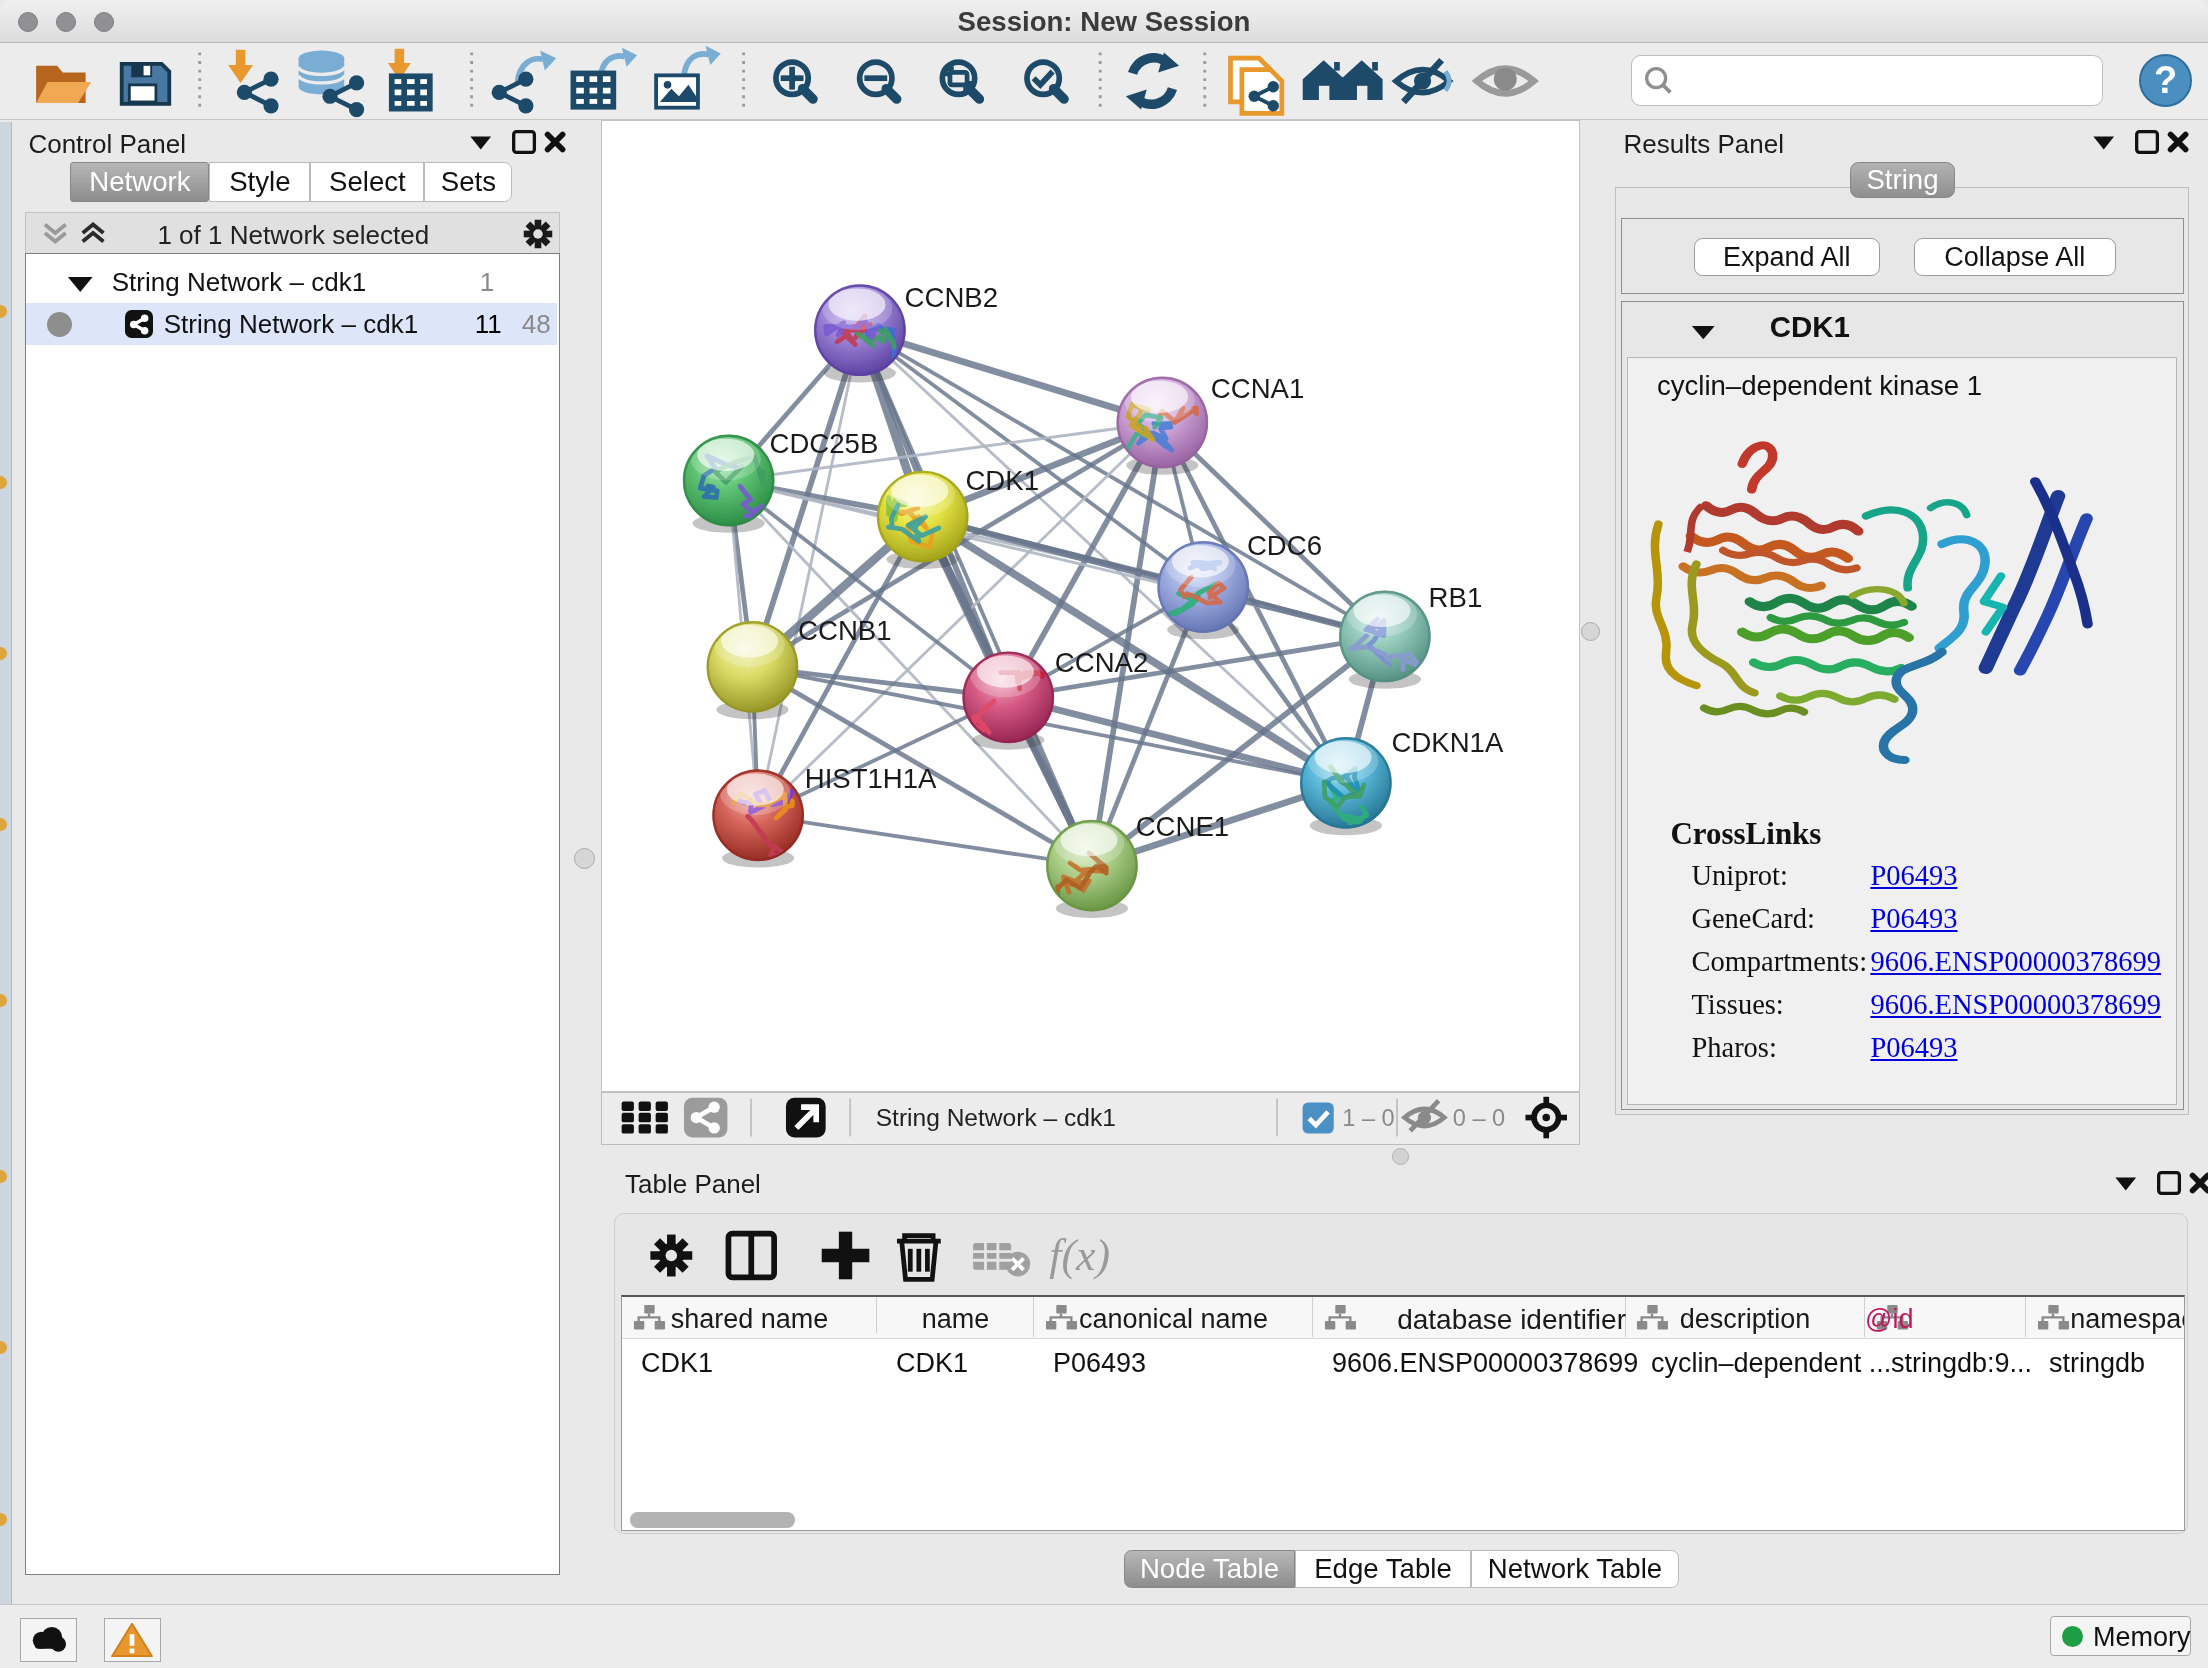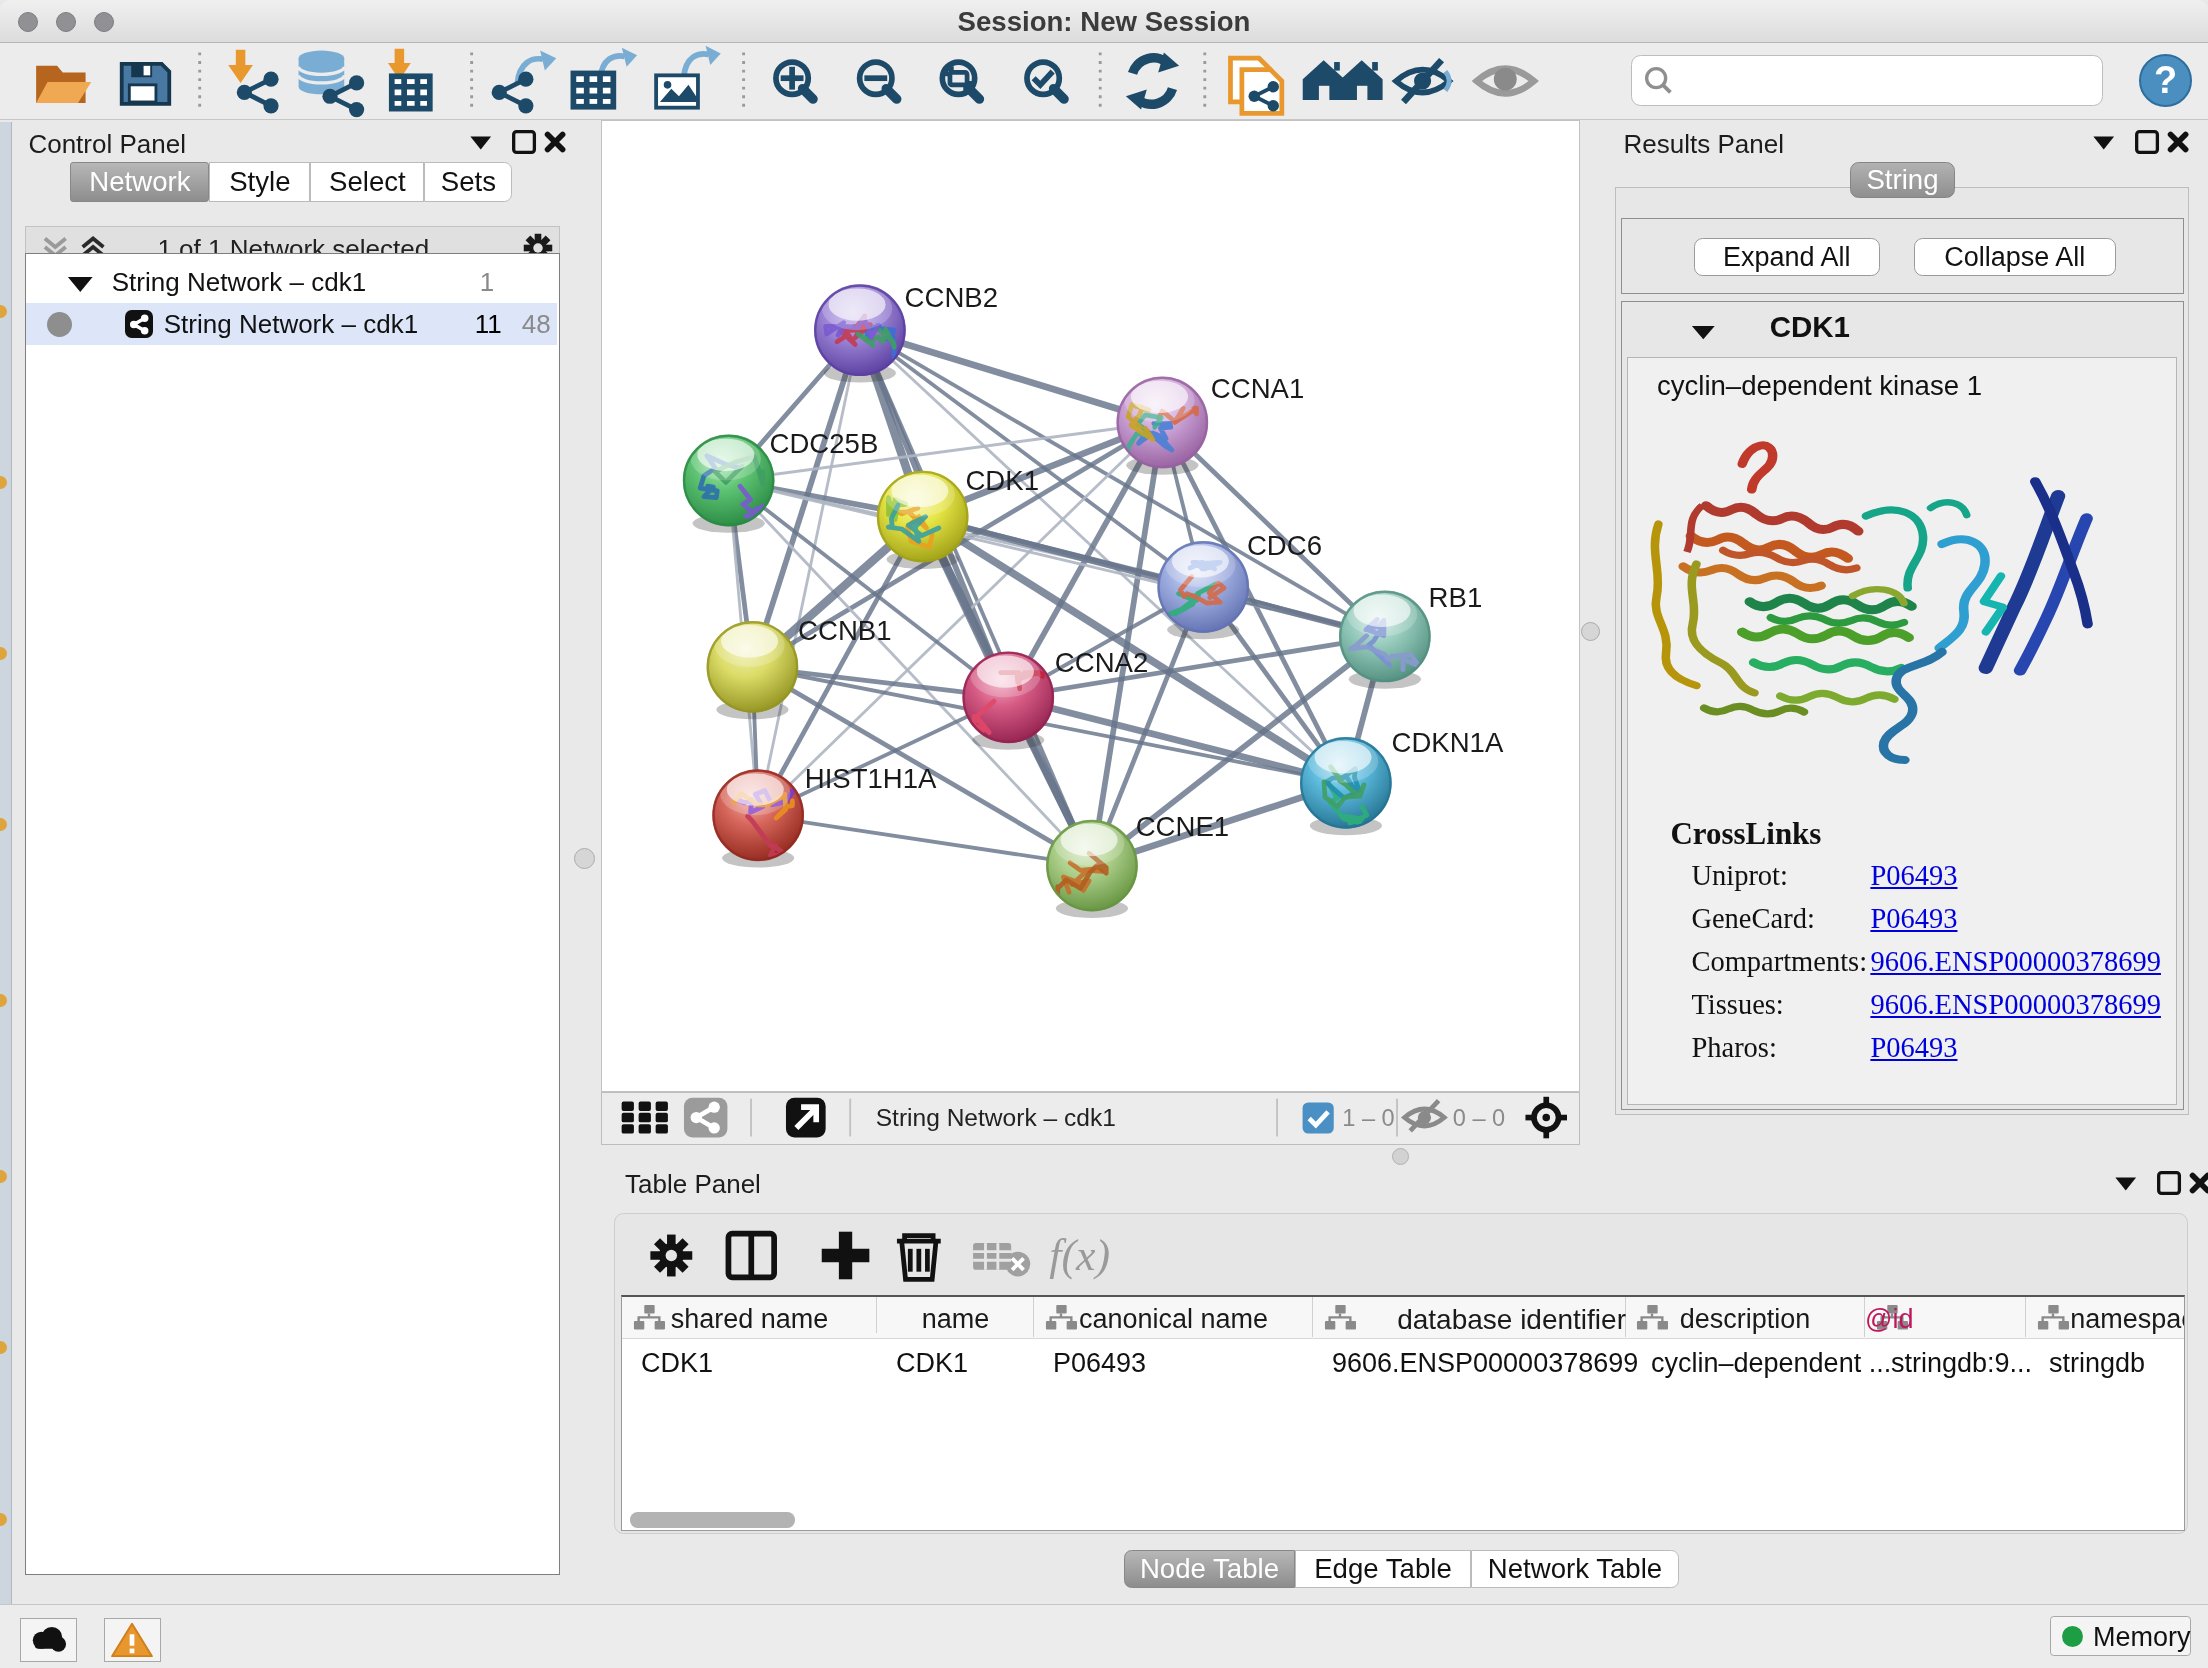--- a/index.html
+++ b/index.html
@@ -187,21 +187,21 @@
     <path d="M6 10 l22 0 l-11 14 z" fill="#111"></path>
     <rect x="52" y="5" width="22" height="22" fill="none" stroke="#111" stroke-width="3.5" rx="3"></rect>
     <path d="M88 8 l16 16 M104 8 l-16 16" stroke="#111" stroke-width="6" stroke-linecap="round"></path>
   </svg>
 
   <div class="abs" style="left:58px;top:40px;width:139px;height:40px;background:linear-gradient(#b7b7b7,#8d8d8d);border:1px solid #888;border-radius:3px;color:#fff;font-size:27.6px;text-align:center;line-height:38px">Network</div>
   <div class="abs" style="left:197px;top:40px;width:101px;height:40px;background:#fff;border:1px solid #bbb;color:#111;font-size:27.6px;text-align:center;line-height:38px">Style</div>
   <div class="abs" style="left:298px;top:40px;width:114px;height:40px;background:#fff;border:1px solid #bbb;color:#111;font-size:27.6px;text-align:center;line-height:38px">Select</div>
   <div class="abs" style="left:412px;top:40px;width:88px;height:40px;background:#fff;border:1px solid #bbb;border-radius:0 7.6px 7.6px 0;color:#111;font-size:27.6px;text-align:center;line-height:38px">Sets</div>
 
-  <div class="abs" style="left:12.4px;top:104px;width:535px;height:43px;background:#e0e0e0;border:1px solid #c2c2c2;border-bottom:none">
+  <div class="abs" style="left:12.4px;top:90px;width:535px;height:43px;background:#e0e0e0;border:1px solid #c2c2c2;border-bottom:none">
     <svg width="76" height="34" viewBox="0 0 80 36" style="position:absolute;left:13.3px;top:3.8px">
       <g stroke="#9a9a9a" stroke-width="4" fill="none">
           <path d="M6 8 l11 9 l11 -9"></path>
           <path d="M6 17 l11 9 l11 -9"></path>
         </g>
       <g stroke="#2a2a2a" stroke-width="4" fill="none">
           <path d="M46 17 l11 -9 l11 9"></path>
           <path d="M46 26 l11 -9 l11 9"></path>
         </g>
     </svg>

